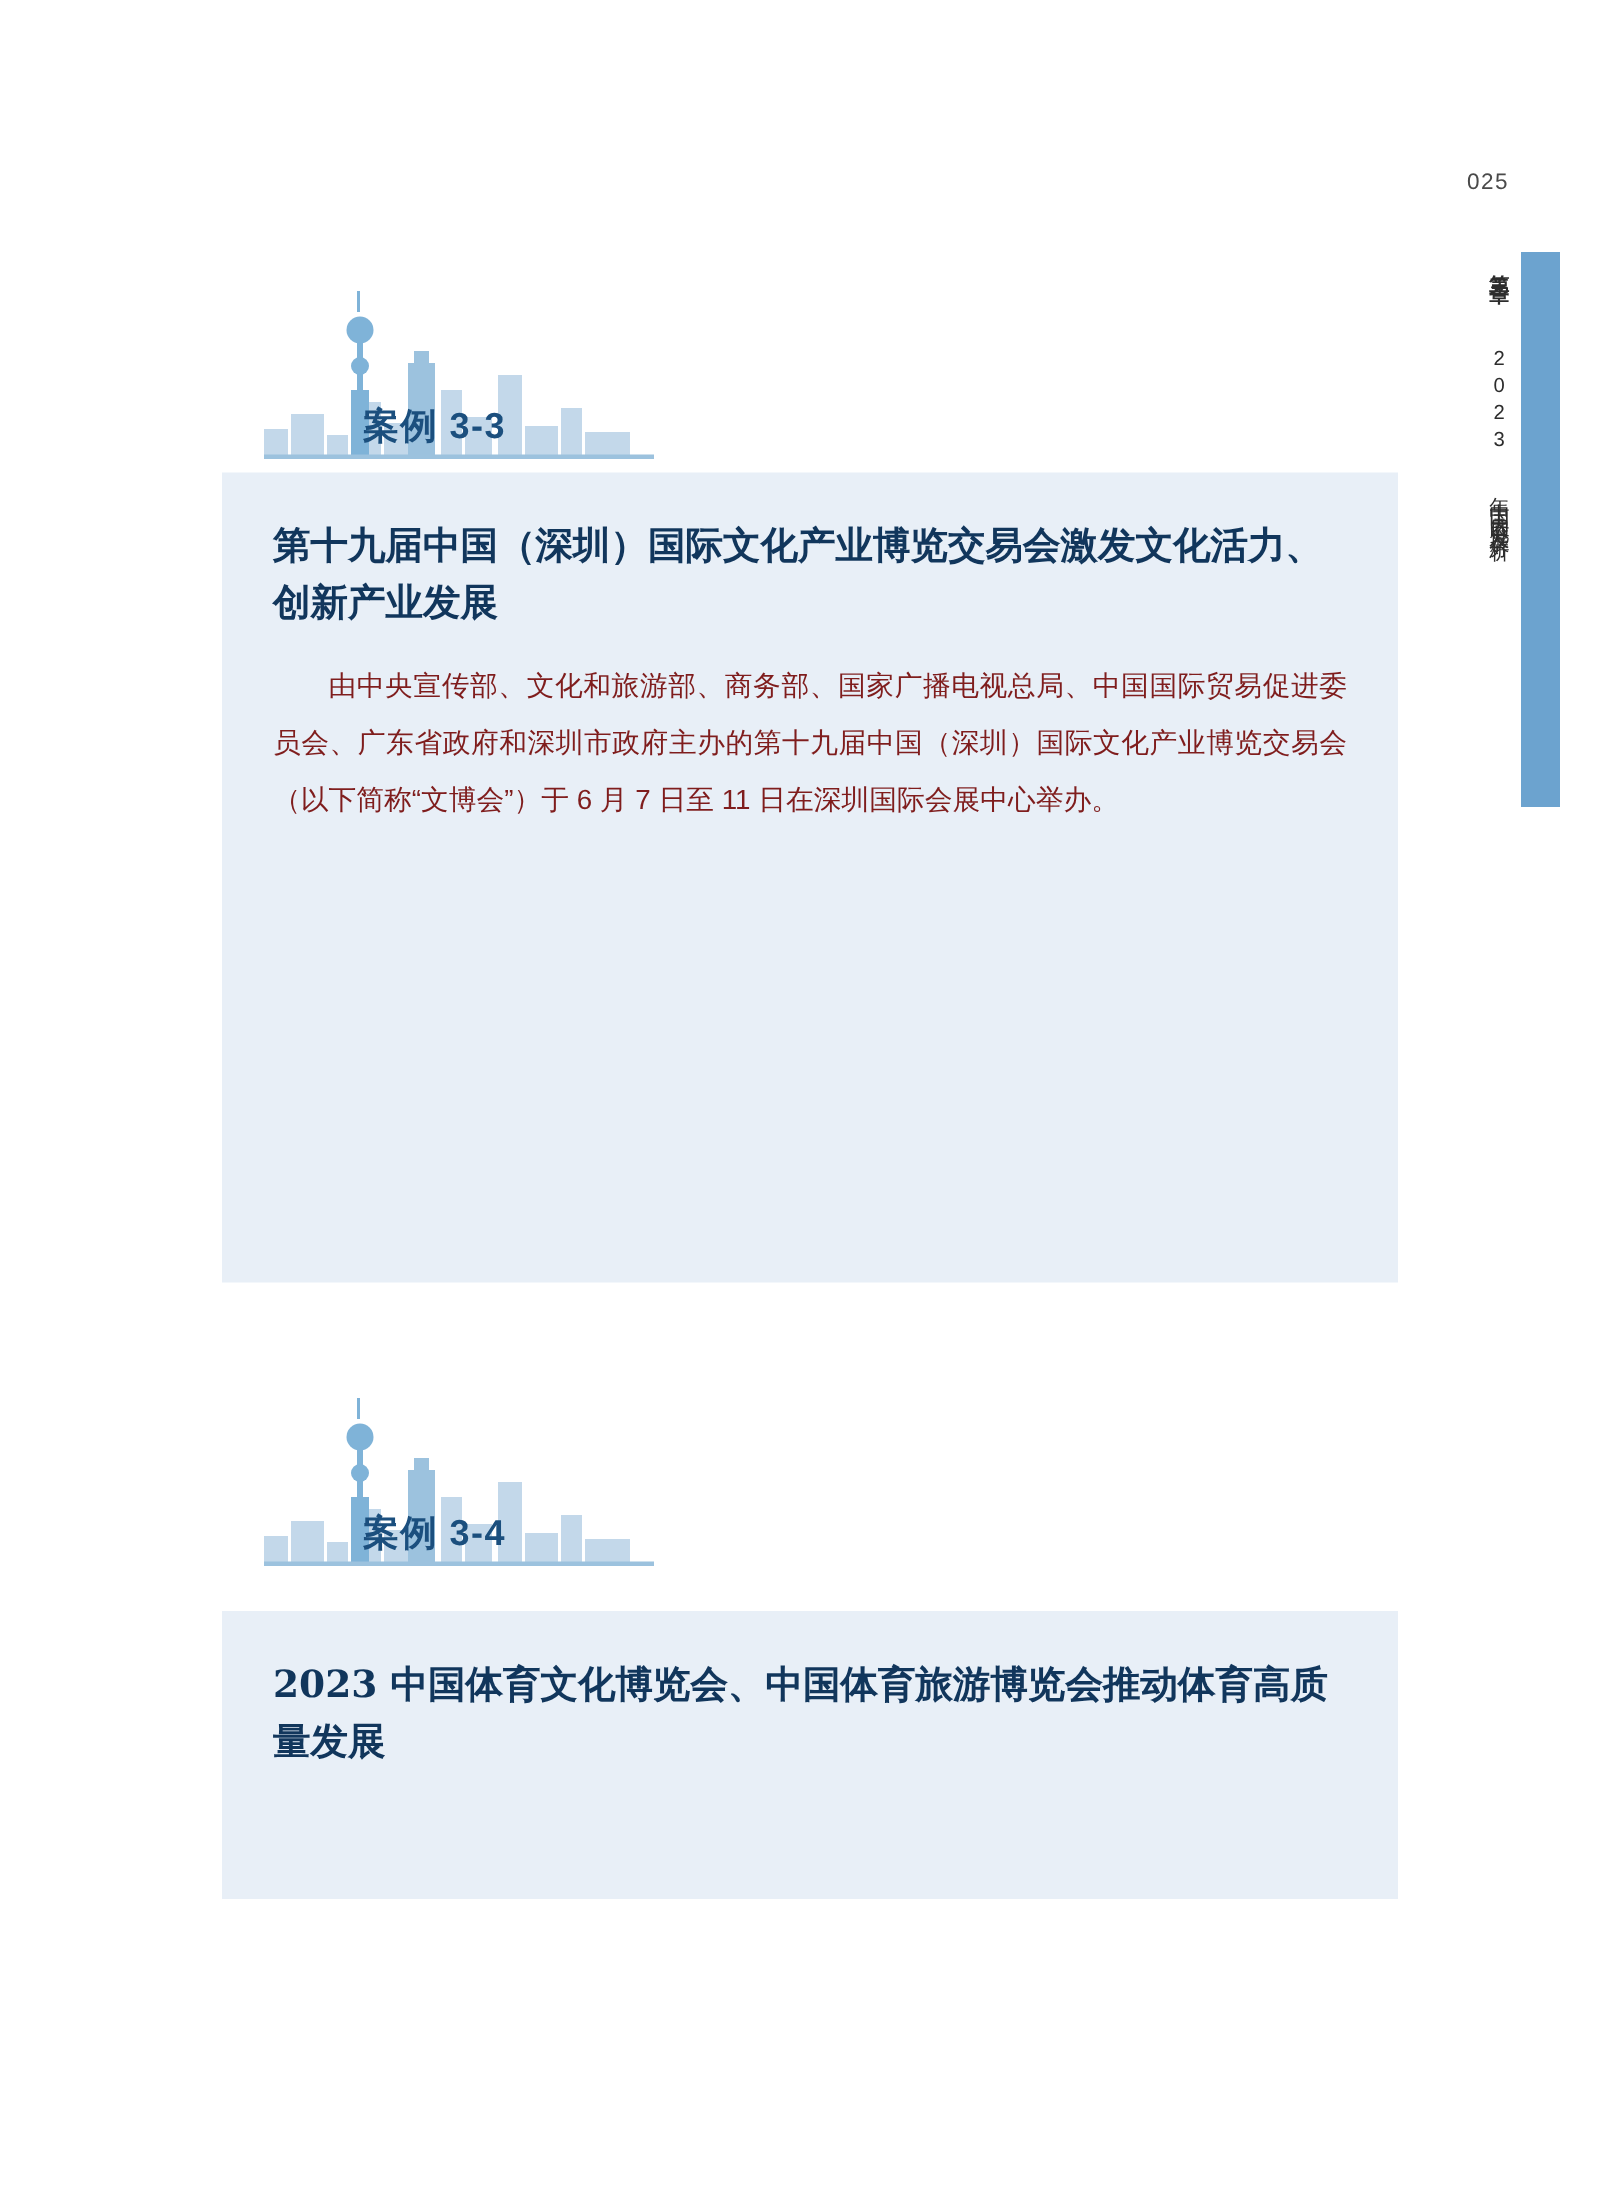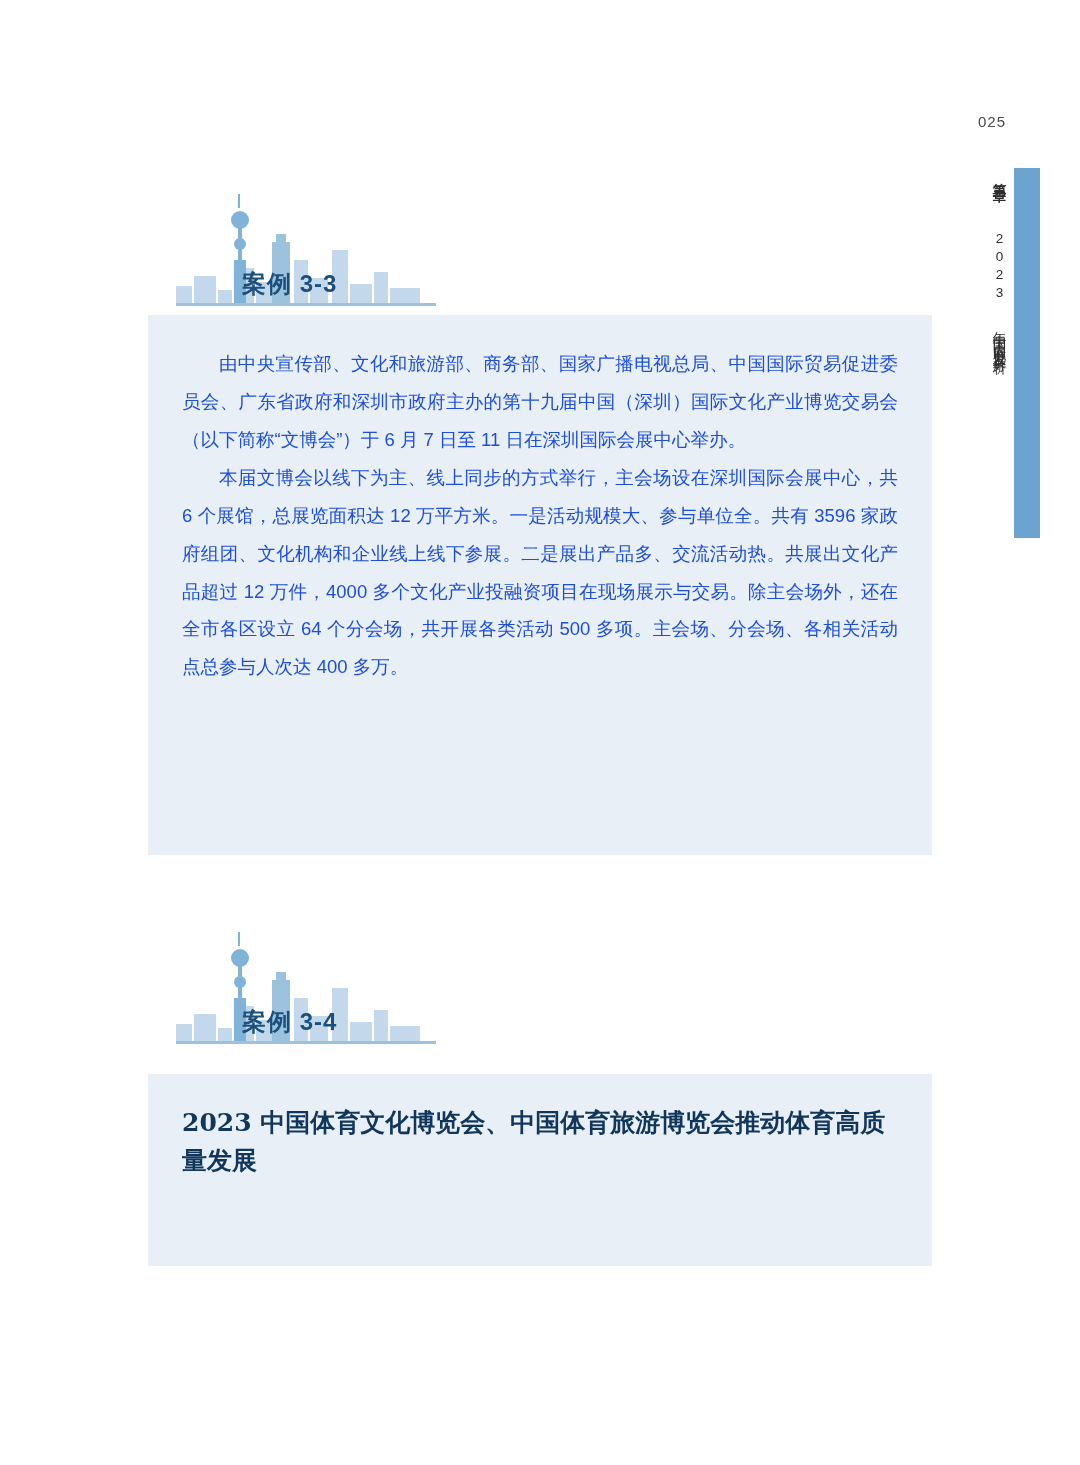--- a/index.html
+++ b/index.html
@@ -101,21 +101,21 @@
     font-family: "DejaVu Serif", "Liberation Serif", serif;
     font-weight: bold;
     font-size: 25px;
     line-height: 1.5;
     color: #11365c;
     margin: 0 0 18px 0;
   }
   .case-para {
     font-size: 18.5px;
     line-height: 2.05;
-    color: #1d4ed8;
+    color: #7f1d1d;
     margin: 0;
     text-indent: 2em;
     text-align: justify;
     text-justify: inter-ideograph;
   }
 </style>
 </head>
 <body>
 
 <div class="page">
@@ -156,22 +156,22 @@
           <circle cx="64" cy="54" r="6"></circle>
           <rect x="58" y="70" width="12" height="44"></rect>
           <rect x="62" y="4" width="2" height="14"></rect>
         </g>
         <rect x="0" y="113" width="260" height="3" fill="#9cc2de"></rect>
       </svg>
       <div class="case-tag">案例 3-3</div>
     </div>
 
     <div class="case-body">
+      <h2 class="case-title">第十九届中国（深圳）国际文化产业博览交易会激发文化活力、创新产业发展</h2>
       <p class="case-para">由中央宣传部、文化和旅游部、商务部、国家广播电视总局、中国国际贸易促进委员会、广东省政府和深圳市政府主办的第十九届中国（深圳）国际文化产业博览交易会（以下简称“文博会”）于 6 月 7 日至 11 日在深圳国际会展中心举办。</p>
-      <p class="case-para">本届文博会以线下为主、线上同步的方式举行，主会场设在深圳国际会展中心，共 6 个展馆，总展览面积达 12 万平方米。一是活动规模大、参与单位全。共有 3596 家政府组团、文化机构和企业线上线下参展。二是展出产品多、交流活动热。共展出文化产品超过 12 万件，4000 多个文化产业投融资项目在现场展示与交易。除主会场外，还在全市各区设立 64 个分会场，共开展各类活动 500 多项。主会场、分会场、各相关活动点总参与人次达 400 多万。</p>
     </div>
   </div>
 
   <div class="case" id="case-2">
     <div class="skyline-wrap">
       <svg width="260" height="125" viewBox="0 0 260 125" xmlns="http://www.w3.org/2000/svg">
         <g fill="#c3d8ea">
           <rect x="0" y="96" width="16" height="18"></rect>
           <rect x="18" y="86" width="22" height="28"></rect>
           <rect x="42" y="100" width="14" height="14"></rect>

